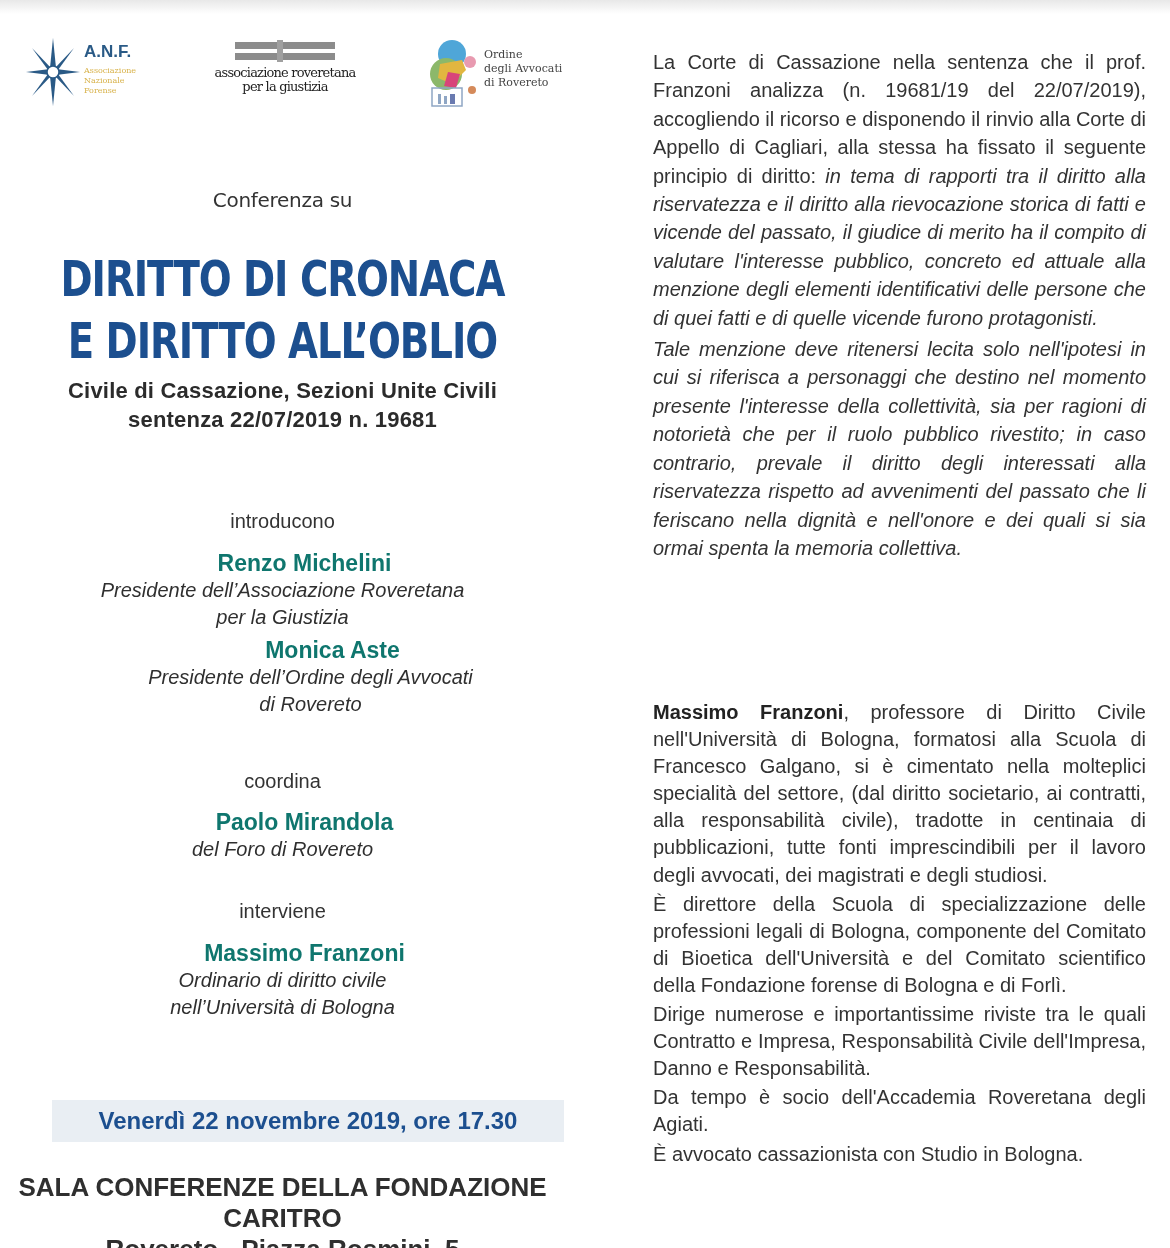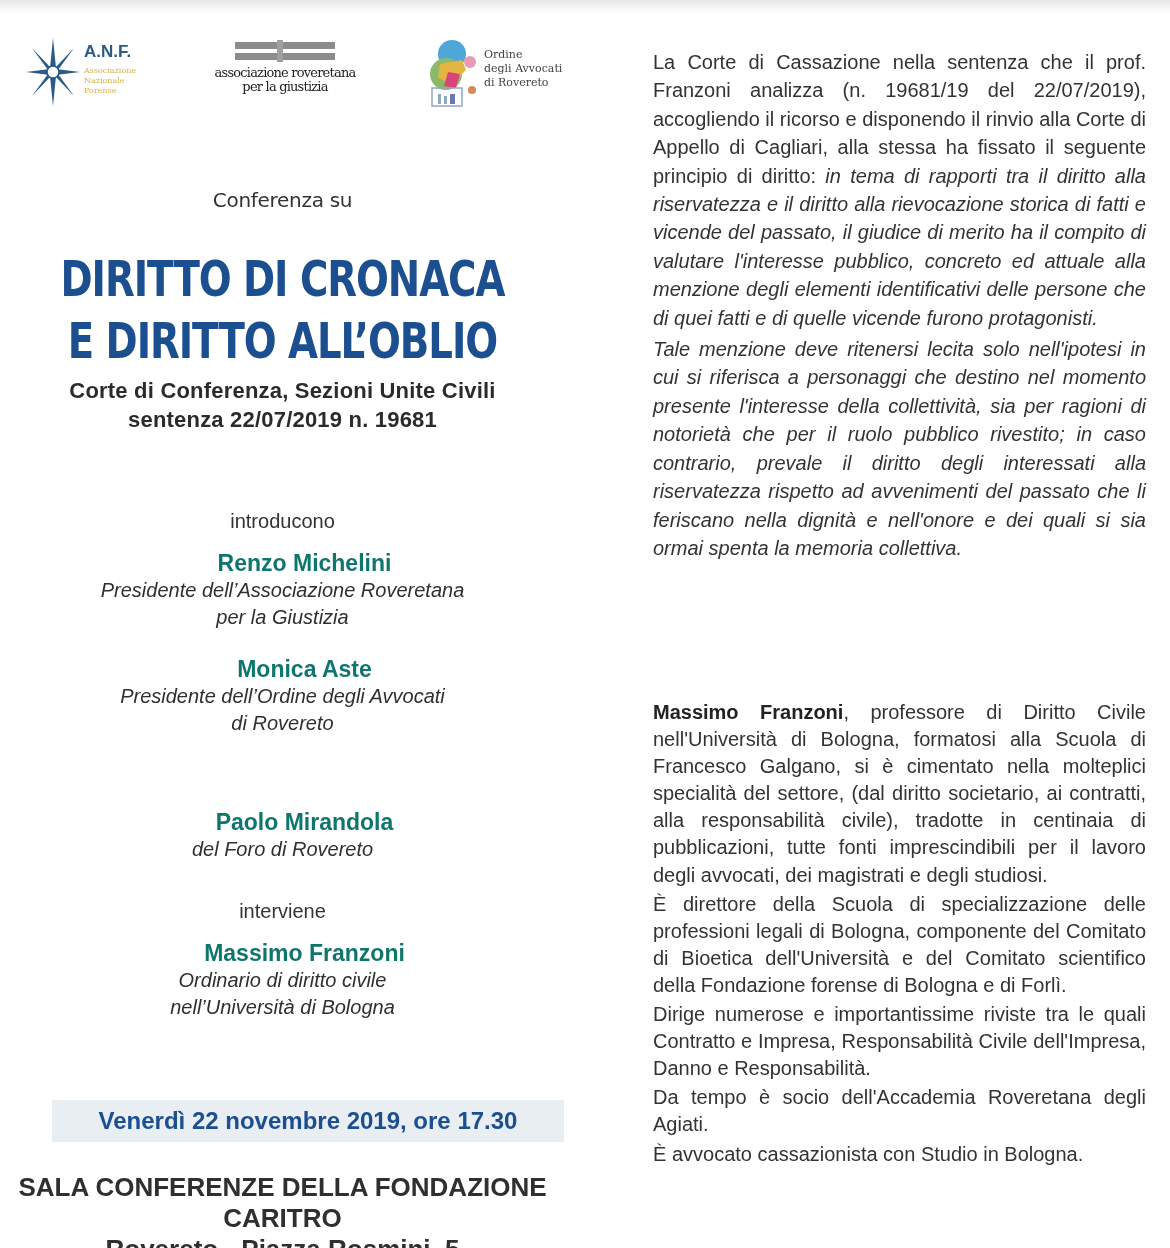--- a/index.html
+++ b/index.html
@@ -143,38 +143,39 @@
   </div>
 
   <div class="center conf-su">Conferenza su</div>
 
   <div class="center main-title">
     <div>DIRITTO DI CRONACA</div>
     <div>E DIRITTO ALL’OBLIO</div>
   </div>
 
   <div class="center subtitle">
-    <div>Corte di Conferenza, Sezioni Unite Civili</div>
+    <div>Civile di Cassazione, Sezioni Unite Civili</div>
     <div>sentenza 22/07/2019 n. 19681</div>
   </div>
 
   <div class="center role-label" style="top:510px;">introducono</div>
 
   <div class="center" style="top:550px;">
     <div class="person-name">Renzo Michelini</div>
     <div class="person-desc">Presidente dell’Associazione Roveretana</div>
     <div class="person-desc">per la Giustizia</div>
   </div>
 
-  <div class="center" style="top:656px;">
+  <div class="center" style="top:637px;margin-left:28px;">
     <div class="person-name">Monica Aste</div>
     <div class="person-desc">Presidente dell’Ordine degli Avvocati</div>
     <div class="person-desc">di Rovereto</div>
   </div>
 
+  <div class="center role-label" style="top:770px;">coordina</div>
 
   <div class="center" style="top:809px;">
     <div class="person-name">Paolo Mirandola</div>
     <div class="person-desc">del Foro di Rovereto</div>
   </div>
 
   <div class="center role-label" style="top:900px;">interviene</div>
 
   <div class="center" style="top:940px;">
     <div class="person-name">Massimo Franzoni</div>

